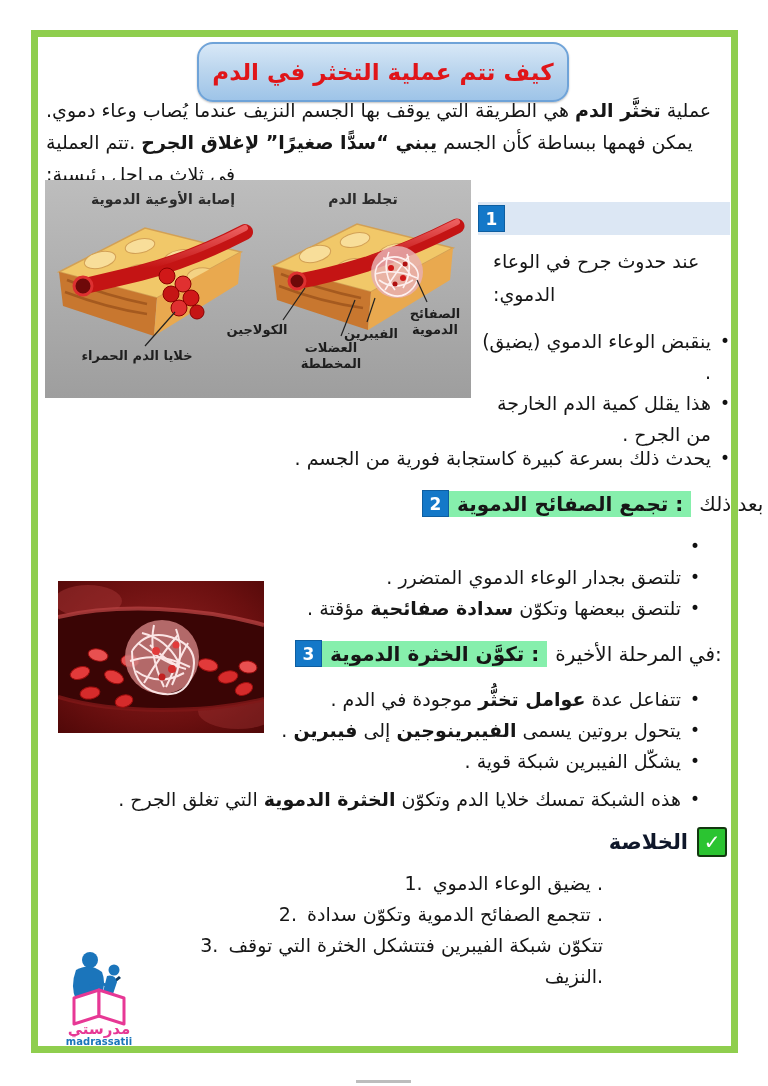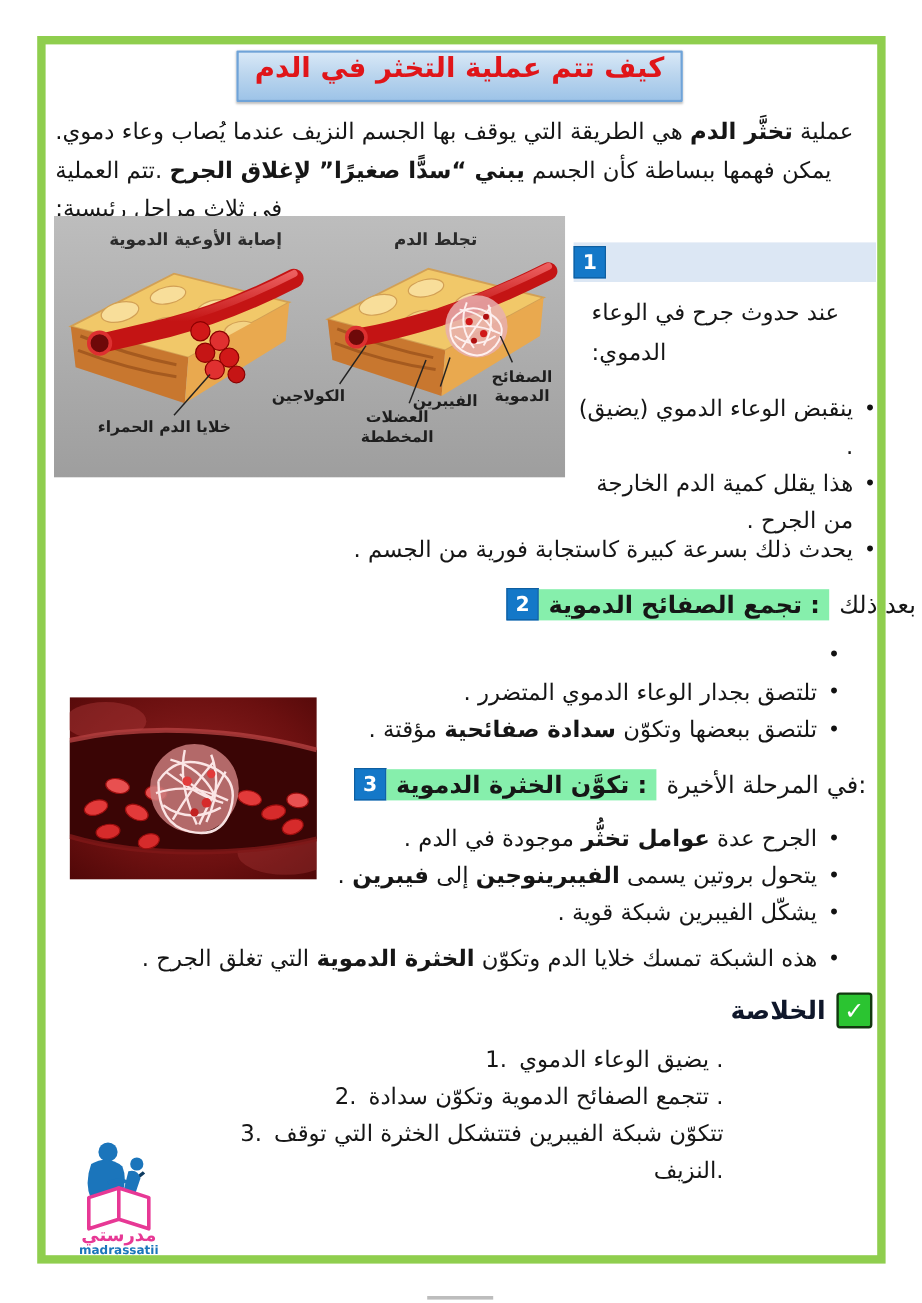--- a/index.html
+++ b/index.html
@@ -8,24 +8,24 @@
          font-family:"DejaVu Sans", sans-serif; color:#161616; }
   .abs { position:absolute; }
   .rtl { direction:rtl; text-align:left; }
   .b { font-weight:bold; }
 
   
   .frame { left:31px; top:30px; width:707px; height:1023px;
            border:7px solid #8FCE4E; background:#ffffff; }
 
   
-  .title-box { left:197px; top:42px; width:372px; height:43px;
-    border:2px solid #6FA3D8; border-radius:1px;
+  .title-box { left:197px; top:42px; width:372px; height:60px;
+    border:2px solid #6FA3D8; border-radius:16px;
     background:linear-gradient(180deg,#D8E8F7 0%,#BCD6EE 45%,#9EC4E8 100%);
-    display:flex; align-items:flex-start; justify-content:center;
+    display:flex; align-items:center; justify-content:center;
     box-shadow:0 1px 2px rgba(0,0,0,.25); }
   .title-box span { color:#E01519; font-weight:bold; font-size:23px; }
 
   .intro { left:46px; top:94px; width:676px; font-size:19px; line-height:32px; }
 
   
   .sec-head { display:flex; align-items:center; height:33px; direction:ltr; }
   .numbox { width:27px; height:27px; background:#1478C8; border:1px solid #0E5EA0;
             color:#fff; font-weight:bold; font-size:17px; display:flex;
             align-items:center; justify-content:center; flex:0 0 27px; }
@@ -243,21 +243,21 @@
 </div>
 
 <div class="abs sec-head head3">
   <div class="numbox">3</div>
   <span class="sec-title hl">تكوَّن الخثرة الدموية :</span>
   <span class="sec-after">في المرحلة الأخيرة:</span>
 </div>
 <div class="abs bullets bl3">
   <div class="bullet">
     <span class="dot">•</span>
-    <span><span>الجرح عدة </span><span class="b">عوامل تخثُّر</span><span> موجودة في الدم .</span></span>
+    <span><span>تتفاعل عدة </span><span class="b">عوامل تخثُّر</span><span> موجودة في الدم .</span></span>
   </div>
   <div class="bullet">
     <span class="dot">•</span>
     <span><span>يتحول بروتين يسمى </span><span class="b">الفيبرينوجين</span><span> إلى </span><span class="b">فيبرين</span><span> .</span></span>
   </div>
   <div class="bullet">
     <span class="dot">•</span>
     <span><span>يشكّل الفيبرين شبكة قوية .</span></span>
   </div>
   <div class="bullet">

